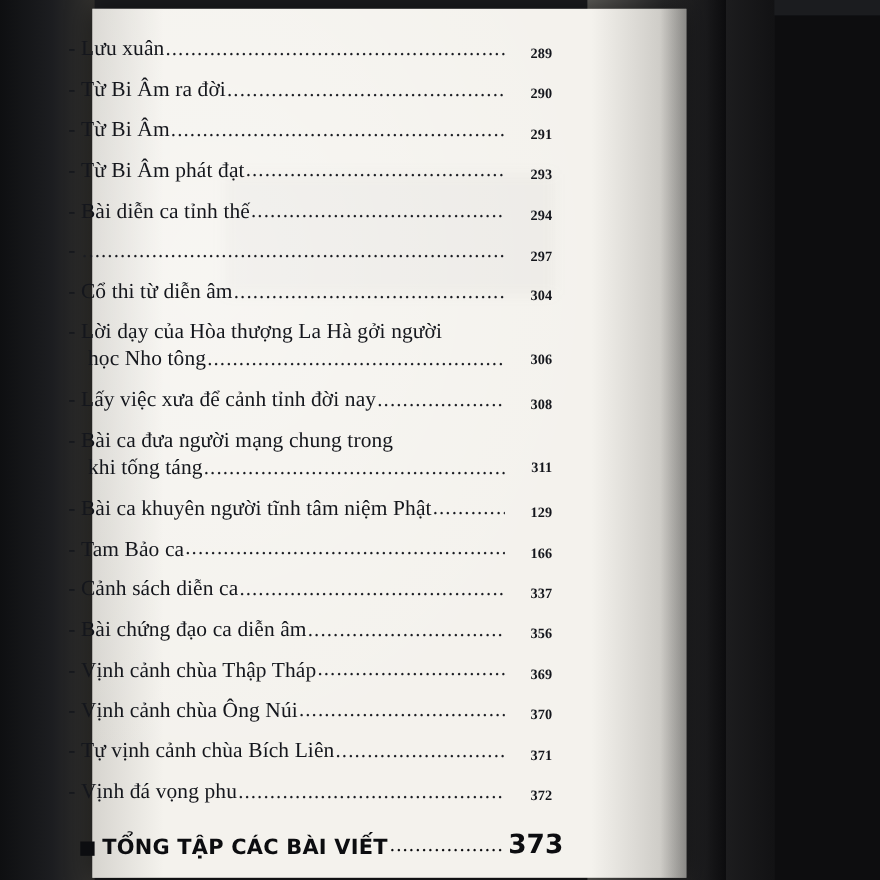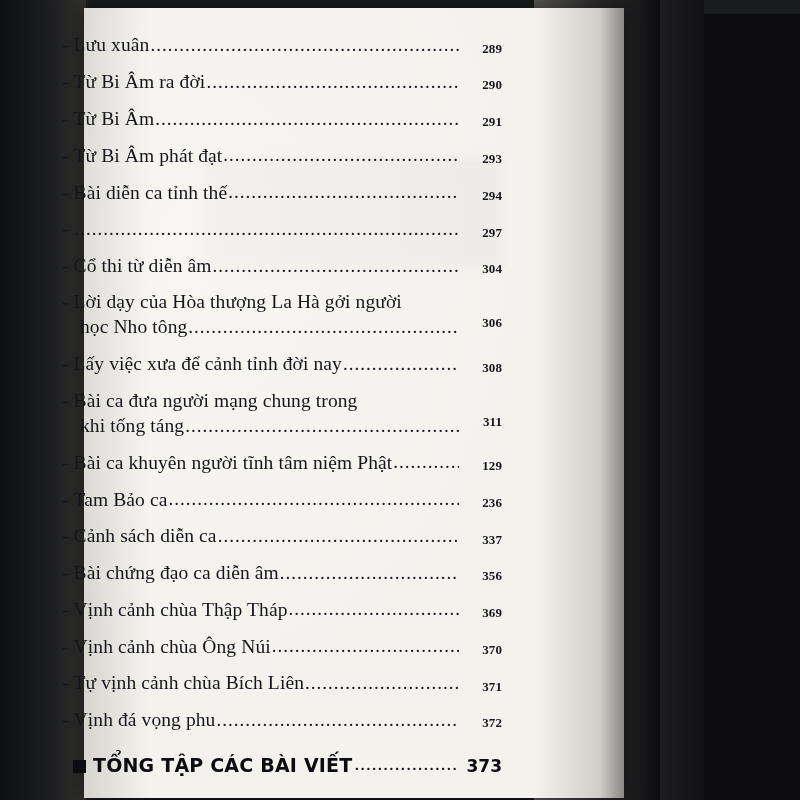--- a/index.html
+++ b/index.html
@@ -130,21 +130,21 @@
   
   .entry.multiline {
     display: block;
   }
   .entry.multiline .l1 {
     display: flex;
     align-items: flex-end;
   }
   .entry.multiline .l2 {
     display: flex;
-    align-items: flex-start;
+    align-items: center;
     padding-left: 18px;
     margin-top: 3px;
   }
   .entry.multiline .l1 .title { white-space: nowrap; }
 
   .section-head {
     display: flex;
     align-items: flex-end;
     margin-top: 22px;
     font-family: "DejaVu Sans", sans-serif;
@@ -172,21 +172,21 @@
     margin: 0 4px 1px 2px;
     font-family: "Liberation Serif", serif;
     font-weight: 400;
     letter-spacing: 1px;
   }
   .section-head .page {
     flex: 0 0 auto;
     width: 40px;
     text-align: right;
     font-weight: 700;
-    font-size: 17px;
+    font-size: 24px;
   }
 </style>
 </head>
 <body>
 
 <div id="page">
 
   <div class="backdrop-top"></div>
   <div class="backdrop-left"></div>
   <div class="backdrop-right"></div>
@@ -302,21 +302,21 @@
       </span>
       <span class="page">129</span>
     </div>
 
     <div class="entry">
       <span class="dash">-</span>
       <span class="title-wrap">
         <span class="title">Tam Bảo ca</span>
         <span class="leader">......................................................................................................</span>
       </span>
-      <span class="page">236</span>
+      <span class="page">166</span>
     </div>
 
     <div class="entry">
       <span class="dash">-</span>
       <span class="title-wrap">
         <span class="title">Cảnh sách diễn ca</span>
         <span class="leader">......................................................................................................</span>
       </span>
       <span class="page">337</span>
     </div>

